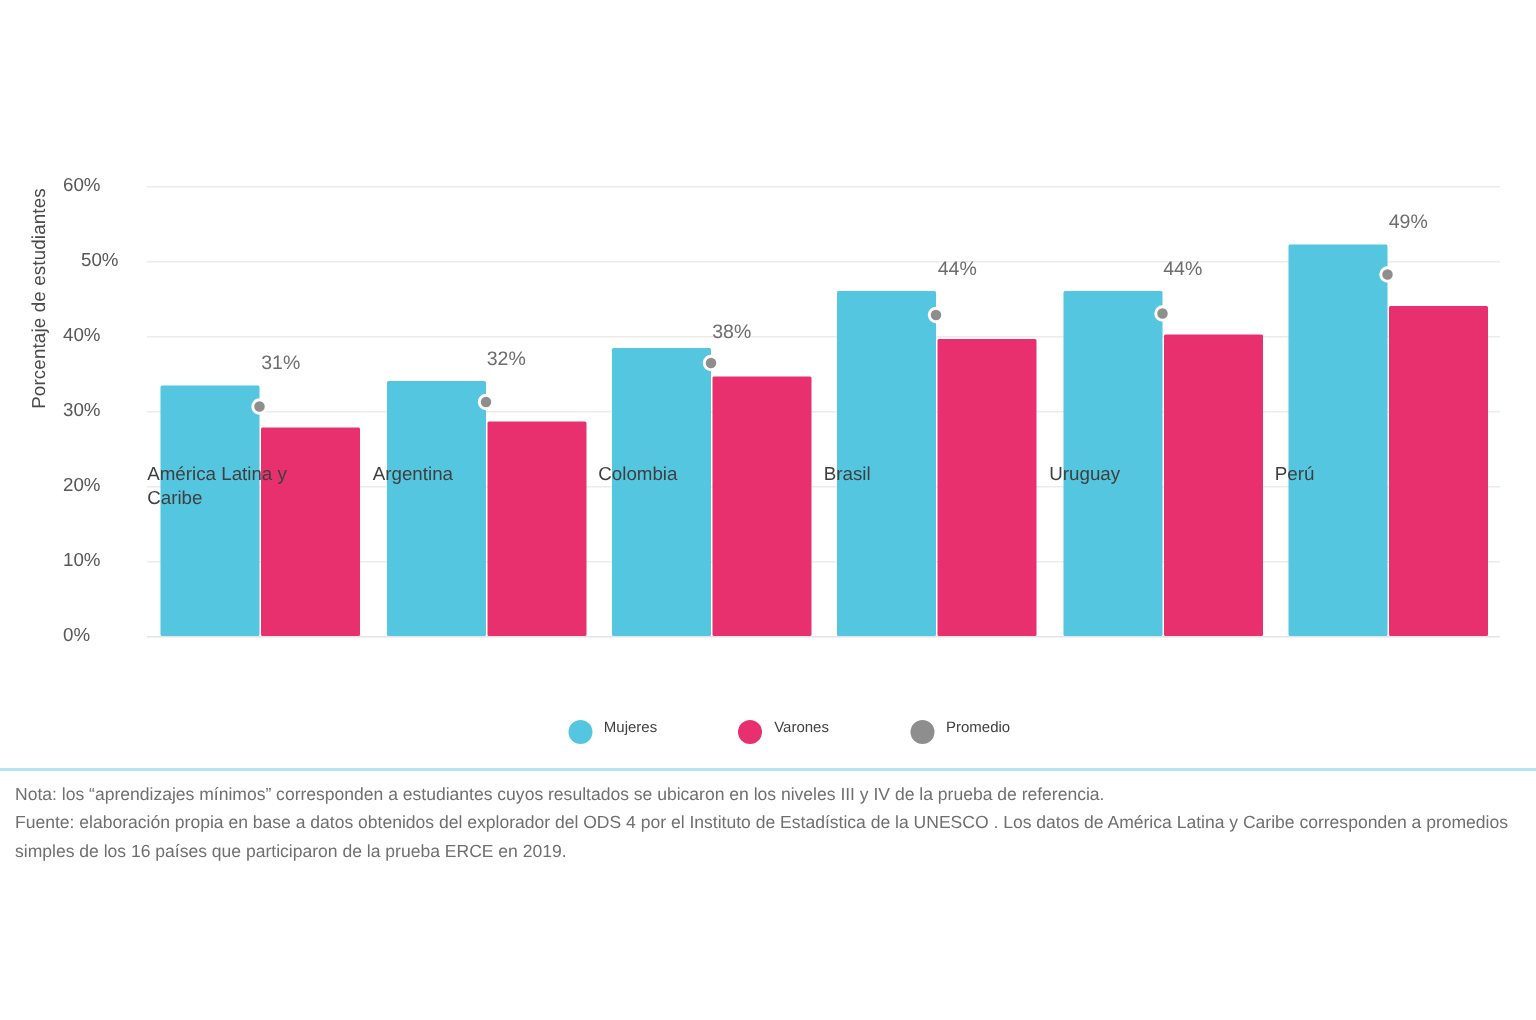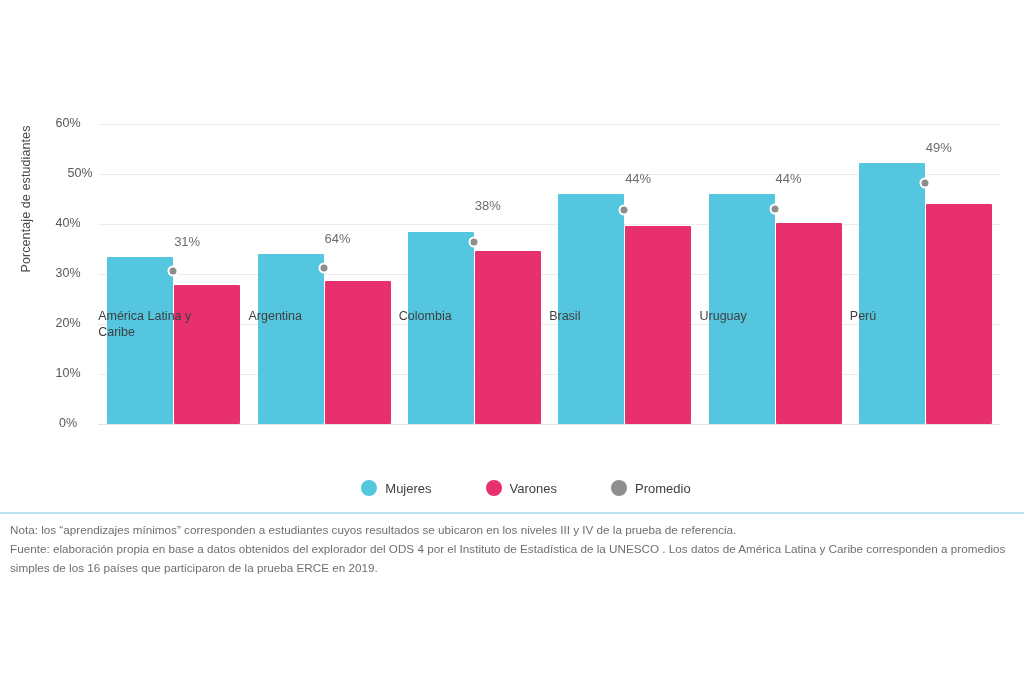--- a/index.html
+++ b/index.html
@@ -52,21 +52,21 @@
     left: 0;
     width: 100%;
     height: 1px;
     background: #ececec;
   }
   .gridline.zero { background: #e4e4e4; }
   .ytick-wrap {
     position: absolute;
     left: 42px;
     width: 52px;
-    text-align: center;
+    text-align: left;
     font-size: 12.5px;
     color: #585858;
     transform: translateY(-8px);
   }
   .bar {
     position: absolute;
     bottom: 0;
     border-radius: 1px;
   }
   .bar.f { background: #55c6e0; }
@@ -104,23 +104,22 @@
     position: absolute;
     left: 0; right: 0;
     top: 480px;
     display: flex;
     justify-content: center;
     align-items: center;
     gap: 26px;
   }
   .legend-item {
     display: flex;
-    align-items: center;
     gap: 8px;
-    font-size: 13px;
+    font-size: 10px;
     color: #3f3f3f;
     padding-left: 28px;
   }
   .swatch {
     width: 16px; height: 16px;
     border-radius: 50%;
     display: inline-block;
   }
 
   
@@ -171,25 +170,25 @@
           <div class="gridline" style="top: 0px;"></div>
         </div>
       <div id="bars">
           <div class="bar f" style="left: 9.16667px; width: 66px; height: 167px; background: rgb(85, 198, 224);"></div>
           <div class="bar m" style="left: 76.1667px; width: 66px; height: 139px; background: rgb(232, 48, 111);"></div>
           <div class="dot" style="left: 75.1667px; bottom: 153px; background: rgb(142, 142, 142);"></div>
           <div class="vallabel" style="left: 89.1667px; top: 125px;">31%</div>
           <div class="bar f" style="left: 159.5px; width: 66px; height: 170.5px; background: rgb(85, 198, 224);"></div>
           <div class="bar m" style="left: 226.5px; width: 66px; height: 143px; background: rgb(232, 48, 111);"></div>
           <div class="dot" style="left: 225.5px; bottom: 156.5px; background: rgb(142, 142, 142);"></div>
-          <div class="vallabel" style="left: 239.5px; top: 121.5px;">64%</div>
+          <div class="vallabel" style="left: 239.5px; top: 121.5px;">32%</div>
           <div class="bar f" style="left: 309.833px; width: 66px; height: 192px; background: rgb(85, 198, 224);"></div>
           <div class="bar m" style="left: 376.833px; width: 66px; height: 173px; background: rgb(232, 48, 111);"></div>
           <div class="dot" style="left: 375.833px; bottom: 182.5px; background: rgb(142, 142, 142);"></div>
-          <div class="vallabel" style="left: 389.833px; top: 89px;">38%</div>
+          <div class="vallabel" style="left: 389.833px; top: 104px;">38%</div>
           <div class="bar f" style="left: 460.167px; width: 66px; height: 230px; background: rgb(85, 198, 224);"></div>
           <div class="bar m" style="left: 527.167px; width: 66px; height: 198.5px; background: rgb(232, 48, 111);"></div>
           <div class="dot" style="left: 526.167px; bottom: 214px; background: rgb(142, 142, 142);"></div>
           <div class="vallabel" style="left: 540.167px; top: 62px;">44%</div>
           <div class="bar f" style="left: 610.5px; width: 66px; height: 230px; background: rgb(85, 198, 224);"></div>
           <div class="bar m" style="left: 677.5px; width: 66px; height: 201px; background: rgb(232, 48, 111);"></div>
           <div class="dot" style="left: 676.5px; bottom: 215px; background: rgb(142, 142, 142);"></div>
           <div class="vallabel" style="left: 690.5px; top: 62px;">44%</div>
           <div class="bar f" style="left: 760.833px; width: 66px; height: 261px; background: rgb(85, 198, 224);"></div>
           <div class="bar m" style="left: 827.833px; width: 66px; height: 220px; background: rgb(232, 48, 111);"></div>

